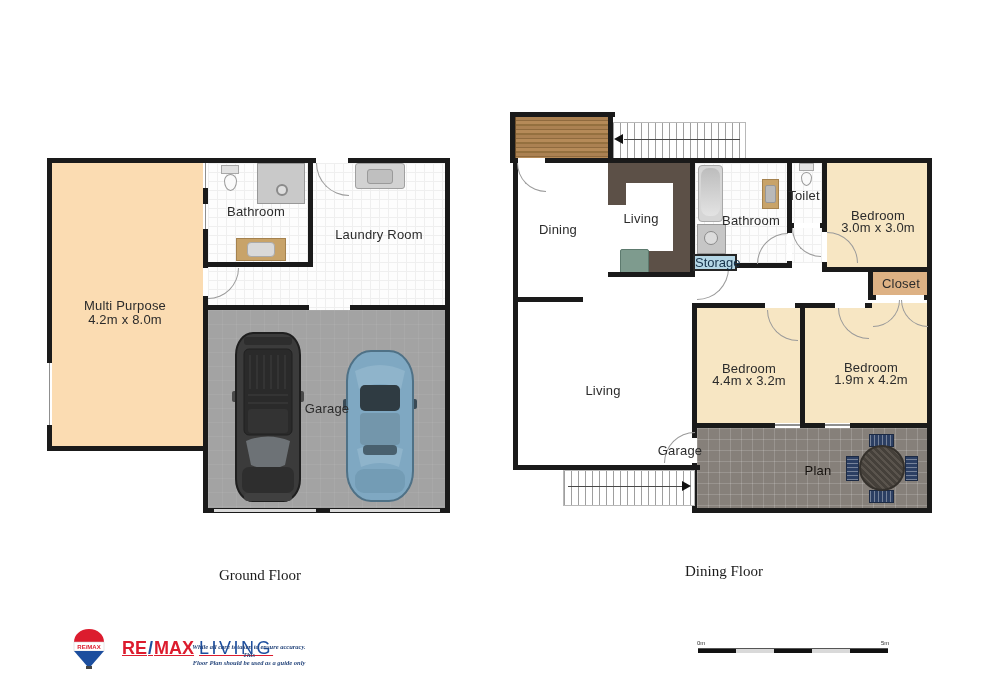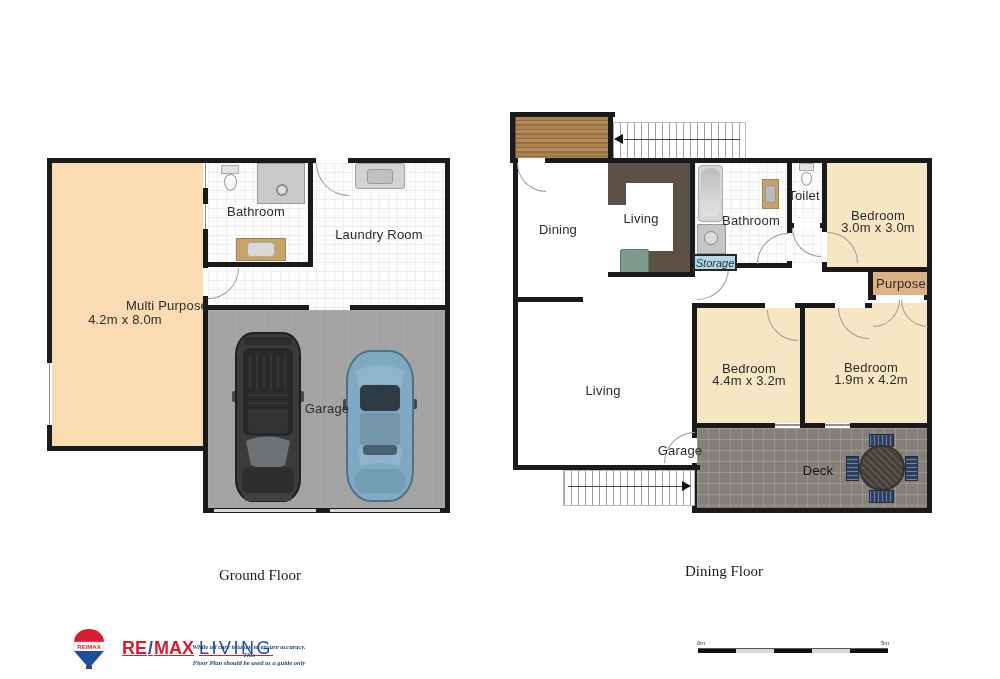--- a/index.html
+++ b/index.html
@@ -52,21 +52,21 @@
     border-bottom:5px solid transparent;border-left:9px solid #111;}
   
   .lbl{position:absolute;transform:translate(-50%,-50%);font-size:13px;color:#2b2b2b;
        white-space:nowrap;letter-spacing:.2px;}
   .floor-title{position:absolute;transform:translate(-50%,-50%);
        font-family:"Liberation Serif",serif;font-size:15px;color:#1b1b1b;}
   
   .fx{position:absolute;box-sizing:border-box;}
   .storagebox{position:absolute;background:var(--storage_blue,#b5d7e6);
        border:2px solid #262626;box-sizing:border-box;
-       display:flex;align-items:center;justify-content:center;font-size:11px;color:#16324a;font-style:italic;}
+       display:flex;align-items:center;font-size:13px;color:#16324a;}
   .table-round{position:absolute;border-radius:50%;border:2px solid #35312c;
        background:repeating-linear-gradient(45deg,#5a544d 0 2px,#45403a 2px 5px);}
   .chair{position:absolute;background:var(--chair_navy,#2c3f63);border:1px solid #1c2a44;
        background-image:repeating-linear-gradient(90deg,rgba(255,255,255,.35) 0 1px,transparent 1px 4px);}
   .chair.side{background-image:repeating-linear-gradient(0deg,rgba(255,255,255,.35) 0 1px,transparent 1px 4px);}
   
   .brand{position:absolute;left:122px;top:638px;font-size:18px;font-weight:bold;
        color:var(--remax_red,#dc1c2e);text-decoration:underline;}
   .brand .slash{color:var(--remax_blue,#1c4e9e);padding:0 1px;}
   .brand .living{color:var(--remax_blue,#1c4e9e);font-weight:400;letter-spacing:2.5px;margin-left:5px;}
@@ -148,21 +148,21 @@
 
     <span class="win win-v" style="left:47px;top:363px;width:5px;height:62px;"></span>
     <span class="win win-v" style="left:203px;top:163px;width:5px;height:25px;"></span>
     <span class="win win-v" style="left:203px;top:204px;width:5px;height:25px;"></span>
     <span class="gap" style="left:203px;top:268px;width:5px;height:28px;"></span>
     <span class="gap" style="left:316px;top:158px;width:32px;height:5px;"></span>
 
     <span class="arc arc-bl" style="left:316px;top:163px;width:32px;height:32px;"></span>
     <span class="arc arc-br" style="left:208px;top:268px;width:30px;height:30px;"></span>
 
-    <div class="lbl" style="left:125px;top:305px;margin-left:42px;">Multi Purpose</div>
+    <div class="lbl" style="left:125px;top:305px;">Multi Purpose</div>
     <div class="lbl" style="left:125px;top:319px;">4.2m x 8.0m</div>
     <div class="lbl" style="left:256px;top:211px;">Bathroom</div>
     <div class="lbl" style="left:379px;top:234px;">Laundry Room</div>
     <div class="lbl" style="left:327px;top:408px;">Garage</div>
   </div>
 
   <div>
 
     <div class="fill wood" style="left:515px;top:117px;width:93px;height:41px;"></div>
     <div class="stairs" style="left:612px;top:122px;width:132px;height:36px;"></div>
@@ -251,28 +251,28 @@
     <div class="stairs" style="left:563px;top:470px;width:130px;height:34px;"></div>
     <div class="aline" style="left:568px;top:486px;width:114px;"></div>
     <div class="tri-r" style="left:682px;top:481px;"></div>
 
     <div class="lbl" style="left:558px;top:229px;">Dining</div>
     <div class="lbl" style="left:641px;top:218px;">Living</div>
     <div class="lbl" style="left:751px;top:220px;">Bathroom</div>
     <div class="lbl" style="left:804px;top:195px;">Toilet</div>
     <div class="lbl" style="left:878px;top:215px;">Bedroom</div>
     <div class="lbl" style="left:878px;top:227px;">3.0m x 3.0m</div>
-    <div class="lbl" style="left:901px;top:283px;">Purpose</div>
+    <div class="lbl" style="left:901px;top:283px;">Closet</div>
     <div class="lbl" style="left:749px;top:368px;">Bedroom</div>
     <div class="lbl" style="left:749px;top:380px;">4.4m x 3.2m</div>
     <div class="lbl" style="left:871px;top:367px;">Bedroom</div>
     <div class="lbl" style="left:871px;top:379px;">1.9m x 4.2m</div>
     <div class="lbl" style="left:603px;top:390px;">Living</div>
     <div class="lbl" style="left:680px;top:450px;">Garage</div>
-    <div class="lbl" style="left:818px;top:470px;color:#16120f;">Deck</div>
+    <div class="lbl" style="left:818px;top:470px;color:#16120f;">Plan</div>
   </div>
 
   <div class="floor-title" style="left:260px;top:575px;">Ground Floor</div>
   <div class="floor-title" style="left:724px;top:571px;">Dining Floor</div>
 
   <div>
     <svg class="abs" style="left:72px;top:628px;" width="34" height="42" viewBox="0 0 34 42">
       <path d="M17 1 C26 1 32 7 32 14 L2 14 C2 7 8 1 17 1 Z" fill="#dc1c2e"></path>
       <rect x="2" y="14" width="30" height="9" fill="#ffffff" stroke="#cccccc" stroke-width="0.5"></rect>
       <text x="17" y="21" font-size="6" font-weight="bold" fill="#dc1c2e" text-anchor="middle" font-family="Liberation Sans, sans-serif">RE/MAX</text>

